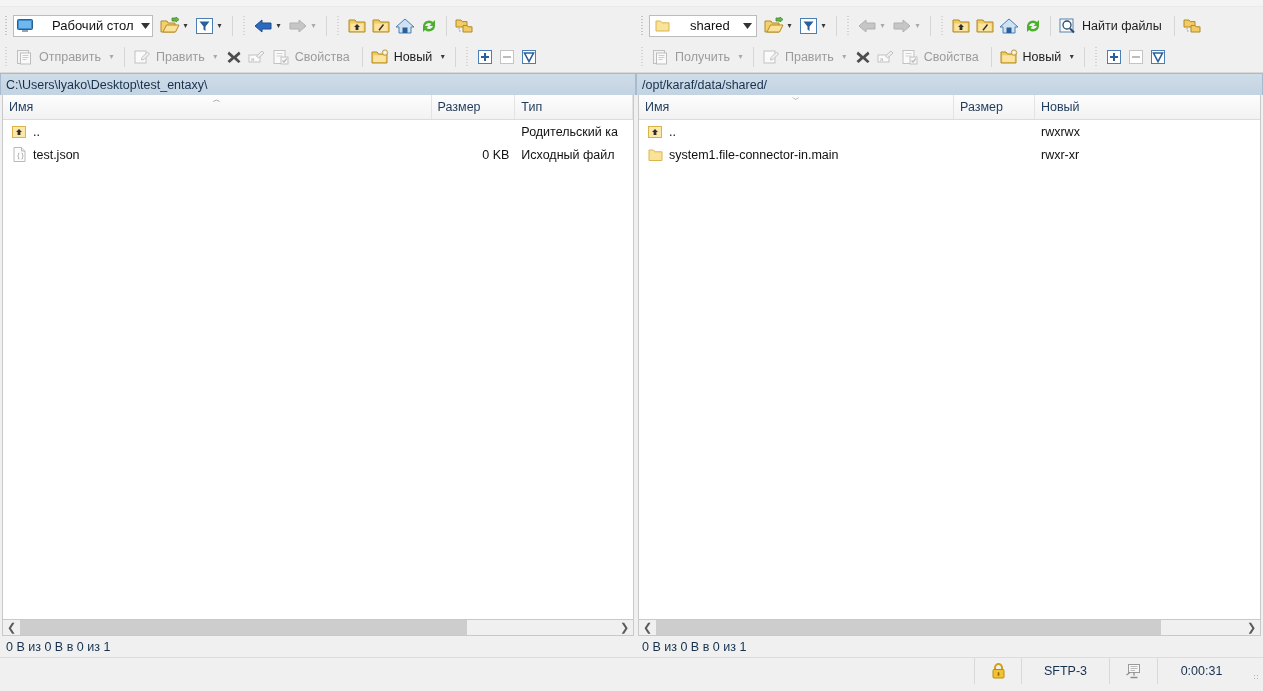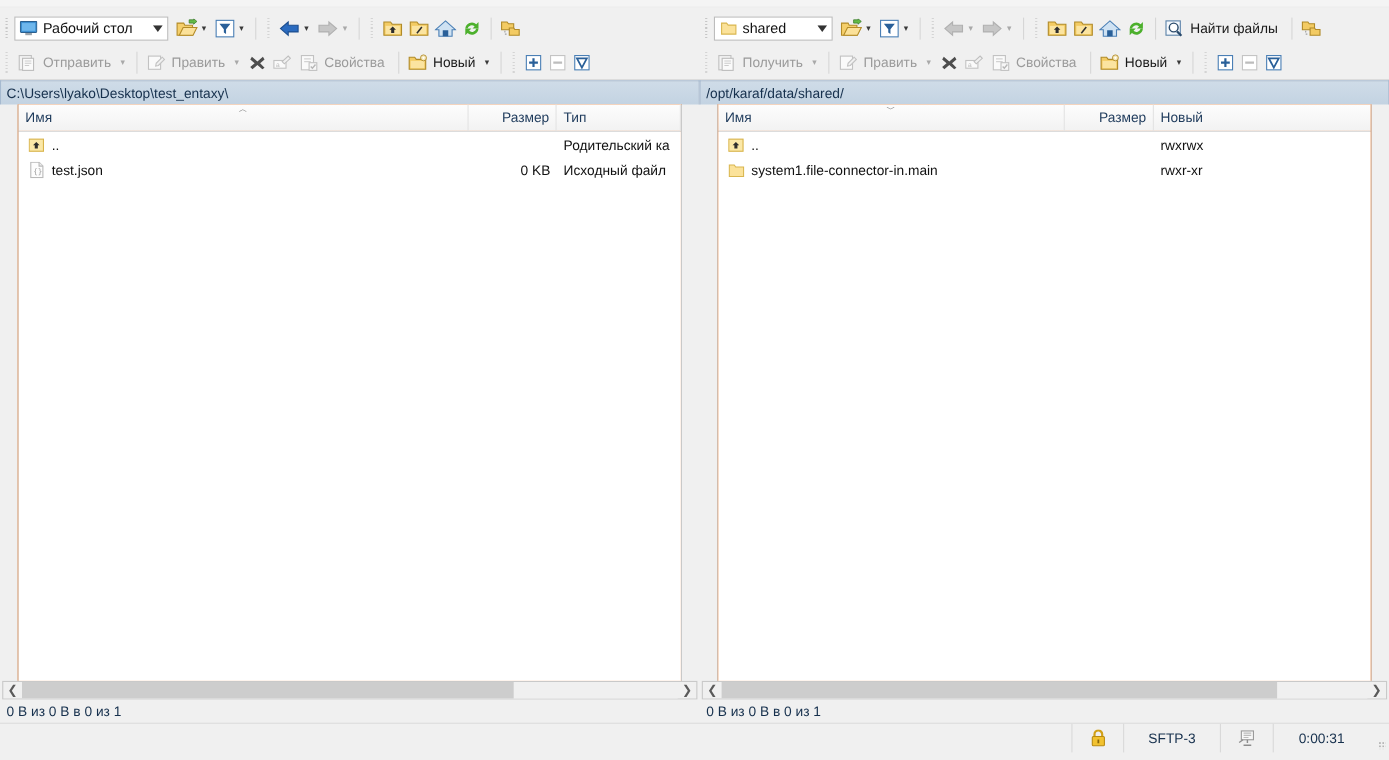--- a/index.html
+++ b/index.html
@@ -23,54 +23,54 @@
   .tb-right{width:627px;}
 
   .grip{width:8px;height:22px;margin:0 2px 0 3px;flex:0 0 auto;
     background-image:repeating-linear-gradient(to bottom,#c6c6c6 0,#c6c6c6 1px,transparent 1px,transparent 3px);
     background-size:2px 22px;background-repeat:no-repeat;background-position:2px 1px;}
   .grip.dim{background-image:repeating-linear-gradient(to bottom,#d4d4d4 0,#d4d4d4 1px,transparent 1px,transparent 3px);}
 
   .combo{display:flex;align-items:center;height:22px;background:#fff;border:1px solid #bcbcbc;
     box-sizing:border-box;flex:0 0 auto;padding:0;}
   .combo .cb-ico{width:18px;display:flex;align-items:center;justify-content:center;margin-left:3px;}
-  .combo .cb-txt{padding:0 6px 0 4px;white-space:nowrap;font-size:13px;color:#111;}
+  .combo .cb-txt{padding:0 6px 0 19px;white-space:nowrap;font-size:13px;color:#111;}
   .combo .cb-arrow{width:18px;display:flex;align-items:center;justify-content:center;border-left:0;color:#333;}
   .cb-left{width:140px;}
   .cb-right{width:108px;}
 
   .tbtn{display:flex;align-items:center;height:24px;padding:0 2px;flex:0 0 auto;cursor:default;}
   .tbtn .lbl{padding:0 5px 0 4px;white-space:nowrap;font-size:12.5px;}
   .tbtn.disabled .lbl{color:#9b9b9b;}
   .caret{width:11px;text-align:center;font-size:8px;color:#3a3a3a;line-height:1;}
   .caret.dim{color:#a9a9a9;}
   .sep{width:1px;height:20px;background:#d6d6d6;margin:0 5px;flex:0 0 auto;}
   .gap{width:5px;flex:0 0 auto;}
 
   svg{display:block;}
 
   
   .panels{display:flex;flex:0 0 auto;height:584px;background:#f0f0f0;}
   .panel{display:flex;flex-direction:column;box-sizing:border-box;}
   .panel.left{width:636px;}
   .panel.right{width:627px;}
   .panel-inner{display:flex;flex-direction:column;flex:1 1 auto;min-height:0;
-    border:1px solid #c9c9c9;border-top:none;border-bottom:none;background:#f97316;margin:0 16px;box-sizing:border-box;}
+    border:1px solid #c9c9c9;border-top:none;border-bottom:none;background:#4d7c0f;margin:0 2px;box-sizing:border-box;}
 
   .pathbar{height:22px;display:flex;align-items:center;padding:0 0 0 5px;
     background:linear-gradient(to bottom,#cfdce8,#c3d3e2);
     border:1px solid #a6bad0;border-bottom:none;box-sizing:border-box;
     font-size:12.5px;color:#16304d;white-space:nowrap;overflow:hidden;}
 
   .colhead{height:25px;display:flex;align-items:stretch;
     background:linear-gradient(to bottom,#fdfdfd,#f2f2f2);
     border-bottom:1px solid #dcdcdc;box-sizing:border-box;position:relative;}
   .col{display:flex;align-items:center;box-sizing:border-box;padding:0 6px;
     border-right:1px solid #e3e3e3;font-size:12.5px;color:#1f3b5c;position:relative;white-space:nowrap;overflow:hidden;}
-  .col.num{justify-content:flex-end;}
+  .col.num{}
   .sortmark{position:absolute;top:1px;left:50%;transform:translateX(-50%);font-size:8px;color:#7d7d7d;line-height:8px;}
 
   .filelist{flex:1 1 auto;min-height:0;background:#fff;overflow:hidden;position:relative;}
   .row{display:flex;align-items:center;height:23px;box-sizing:border-box;}
   .cell{box-sizing:border-box;padding:0 6px;display:flex;align-items:center;height:100%;
     white-space:nowrap;overflow:hidden;font-size:12.5px;color:#111;}
   .cell.num{justify-content:flex-end;}
   .cell.name{padding-left:8px;gap:6px;}
   .nm-ico{width:16px;height:16px;flex:0 0 auto;display:flex;align-items:center;justify-content:center;}
 

